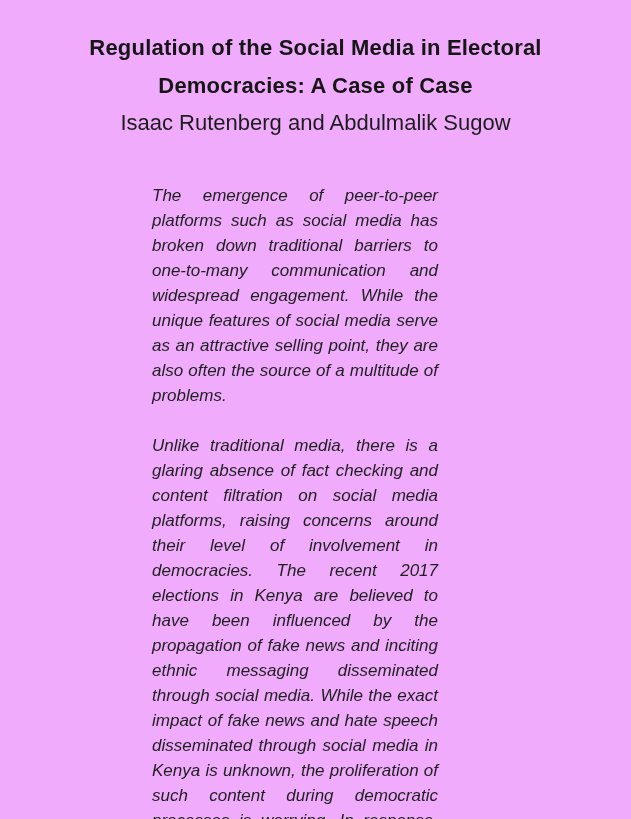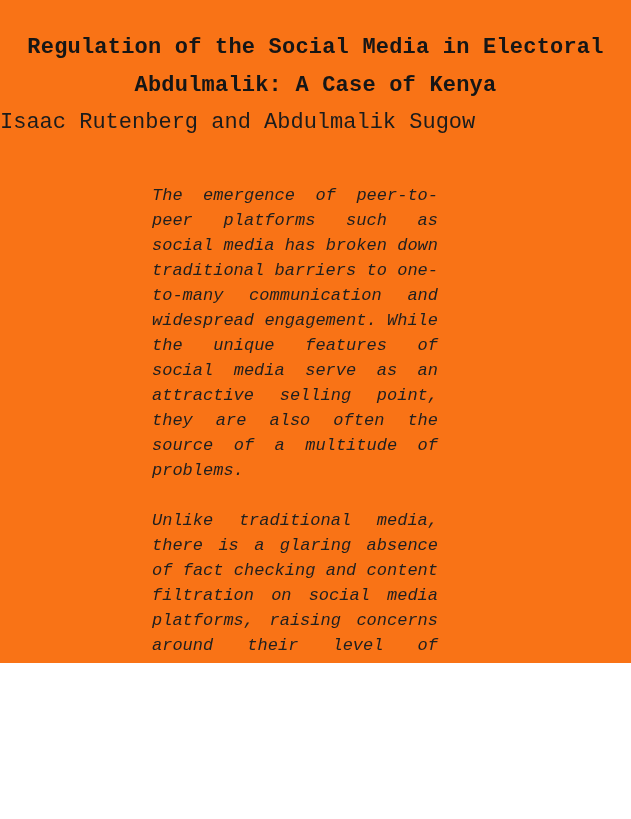--- a/index.html
+++ b/index.html
@@ -3,44 +3,44 @@
 <meta charset="utf-8">
 <style>
   html, body {
     margin: 0;
     padding: 0;
     background: #ffffff;
   }
   .page {
     position: relative;
     width: 631px;
-    height: 663px;
-    background: #f97316;
+    height: 819px;
+    background: #f0abfc;
     overflow: hidden;
-    font-family: Liberation Mono, monospace;
+    font-family: Liberation Sans, sans-serif;
     color: #1c1c1c;
   }
   .paper-title {
     position: absolute;
     top: 14px;
     left: 0;
     width: 631px;
     text-align: center;
     font-weight: bold;
     font-size: 22px;
     line-height: 38px;
     color: #161616;
     letter-spacing: 0.2px;
   }
   .authors-line {
     position: absolute;
     top: 106px;
     left: 0;
     width: 631px;
-    text-align: left;
+    text-align: center;
     font-size: 22px;
     line-height: 34px;
     font-weight: normal;
     color: #1c1c1c;
   }
   .abstract-block {
     position: absolute;
     top: 183px;
     left: 152px;
     width: 303px;
@@ -57,21 +57,21 @@
     margin-bottom: 0;
   }
 </style>
 </head>
 <body>
 
 <div class="page">
 
   <h1 class="paper-title">
     <span>Regulation of the Social Media in Electoral</span><br>
-    <span>Abdulmalik: A Case of Kenya</span>
+    <span>Democracies: A Case of Case</span>
   </h1>
 
   <div class="authors-line">Isaac Rutenberg and Abdulmalik Sugow</div>
 
   <div class="abstract-block">
     <p class="abstract-paragraph">The emergence of peer-to-peer platforms such as social media has broken down traditional barriers to one-to-many communication and widespread engagement. While the unique features of social media serve as an attractive selling point, they are also often the source of a multitude of problems.</p>
     <p class="abstract-paragraph">Unlike traditional media, there is a glaring absence of fact checking and content filtration on social media platforms, raising concerns around their level of involvement in democracies. The recent 2017 elections in Kenya are believed to have been influenced by the propagation of fake news and inciting ethnic messaging disseminated through social media. While the exact impact of fake news and hate speech disseminated through social media in Kenya is unknown, the proliferation of such content during democratic processes is worrying. In response, these modern platforms have become the subject of attempted regulation by a number of countries, with these regulations often</p>
   </div>
 
 </div>

